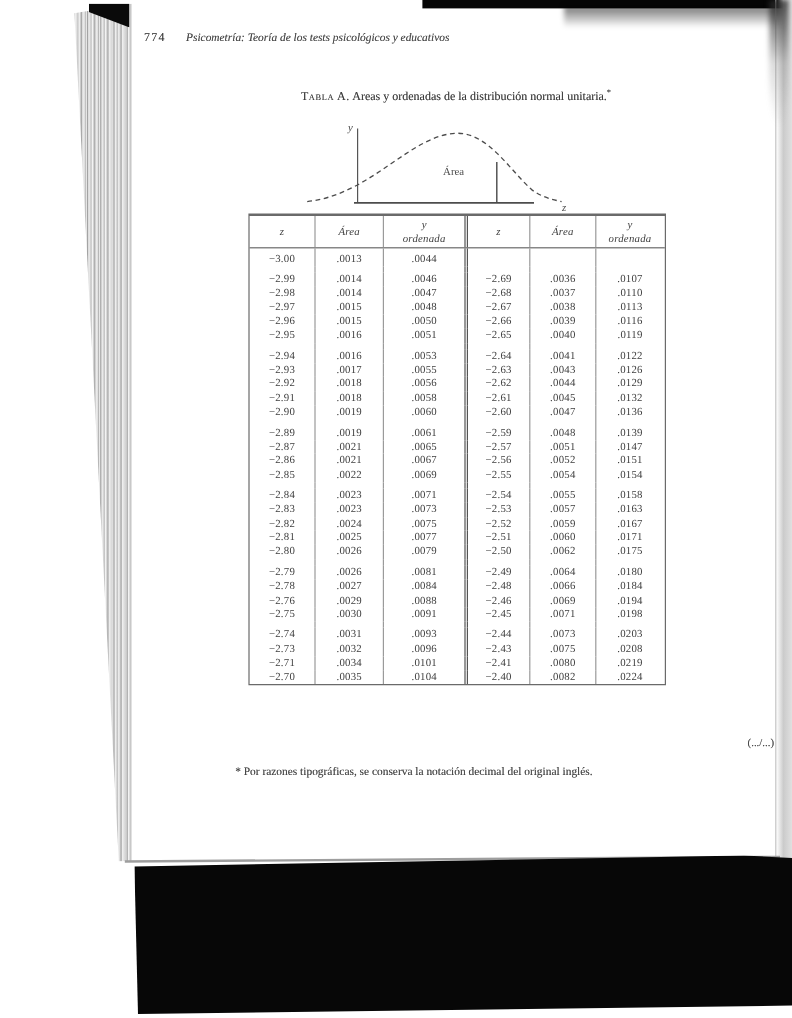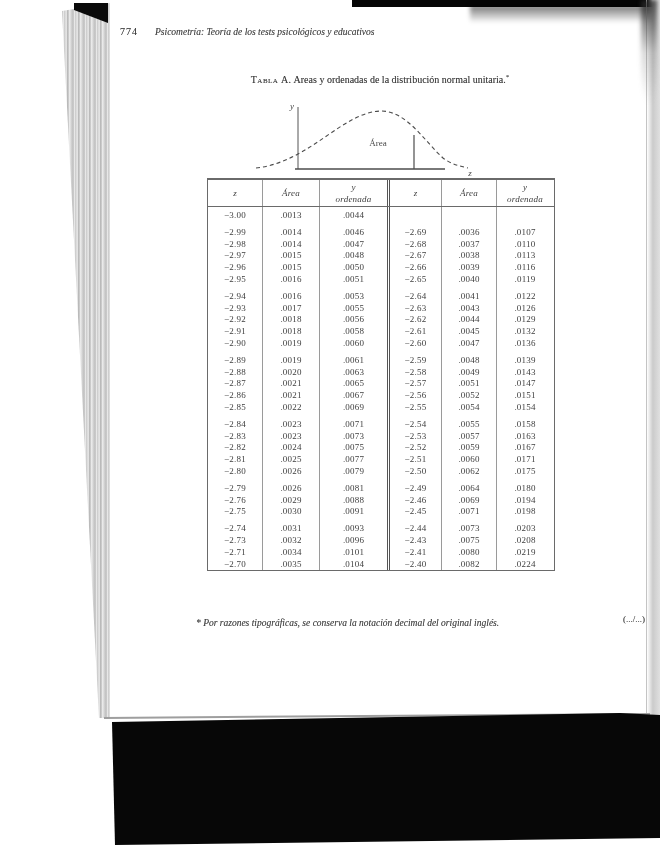--- a/index.html
+++ b/index.html
@@ -74,21 +74,21 @@
   .c2{border-right:3px double #555;}
   .thead .tcell{
     font-style:italic;height:26px;line-height:12px;
     display:flex;align-items:center;justify-content:center;
   }
   .thead{border-bottom:1px solid #6a6a6a;}
   .tgap .tcell{height:5px;}
   .tgap3 .tcell{height:3px;}
 
   .cont-mark{position:absolute;left:555px;top:614px;width:90px;text-align:right;font-size:9px;color:#4a4a4a;}
-  .footnote{position:absolute;left:196px;top:618px;font-size:9.5px;color:#454545;font-style:italic;}
+  .footnote{position:absolute;left:196px;top:639px;font-size:9.5px;color:#454545;}
 
   .txt{text-shadow:0 0 .4px rgba(60,60,60,.5);}
 </style>
 </head>
 <body>
 
 <div id="canvas">
 
   <div id="left-stack"></div>
   <div id="stack-corner"></div>
@@ -255,28 +255,20 @@
         </div>
         <div class="trow">
           <div class="tcell c0">−2.89</div>
           <div class="tcell c1">.0019</div>
           <div class="tcell c2">.0061</div>
           <div class="tcell c3">−2.59</div>
           <div class="tcell c4">.0048</div>
           <div class="tcell c5">.0139</div>
         </div>
         <div class="trow">
-          <div class="tcell c0">−2.88</div>
-          <div class="tcell c1">.0020</div>
-          <div class="tcell c2">.0063</div>
-          <div class="tcell c3">−2.58</div>
-          <div class="tcell c4">.0049</div>
-          <div class="tcell c5">.0143</div>
-        </div>
-        <div class="trow">
           <div class="tcell c0">−2.87</div>
           <div class="tcell c1">.0021</div>
           <div class="tcell c2">.0065</div>
           <div class="tcell c3">−2.57</div>
           <div class="tcell c4">.0051</div>
           <div class="tcell c5">.0147</div>
         </div>
         <div class="trow">
           <div class="tcell c0">−2.86</div>
           <div class="tcell c1">.0021</div>
@@ -351,20 +343,28 @@
         </div>
         <div class="trow">
           <div class="tcell c0">−2.79</div>
           <div class="tcell c1">.0026</div>
           <div class="tcell c2">.0081</div>
           <div class="tcell c3">−2.49</div>
           <div class="tcell c4">.0064</div>
           <div class="tcell c5">.0180</div>
         </div>
         <div class="trow">
+          <div class="tcell c0">−2.78</div>
+          <div class="tcell c1">.0027</div>
+          <div class="tcell c2">.0084</div>
+          <div class="tcell c3">−2.48</div>
+          <div class="tcell c4">.0066</div>
+          <div class="tcell c5">.0184</div>
+        </div>
+        <div class="trow">
           <div class="tcell c0">−2.76</div>
           <div class="tcell c1">.0029</div>
           <div class="tcell c2">.0088</div>
           <div class="tcell c3">−2.46</div>
           <div class="tcell c4">.0069</div>
           <div class="tcell c5">.0194</div>
         </div>
         <div class="trow">
           <div class="tcell c0">−2.75</div>
           <div class="tcell c1">.0030</div>

